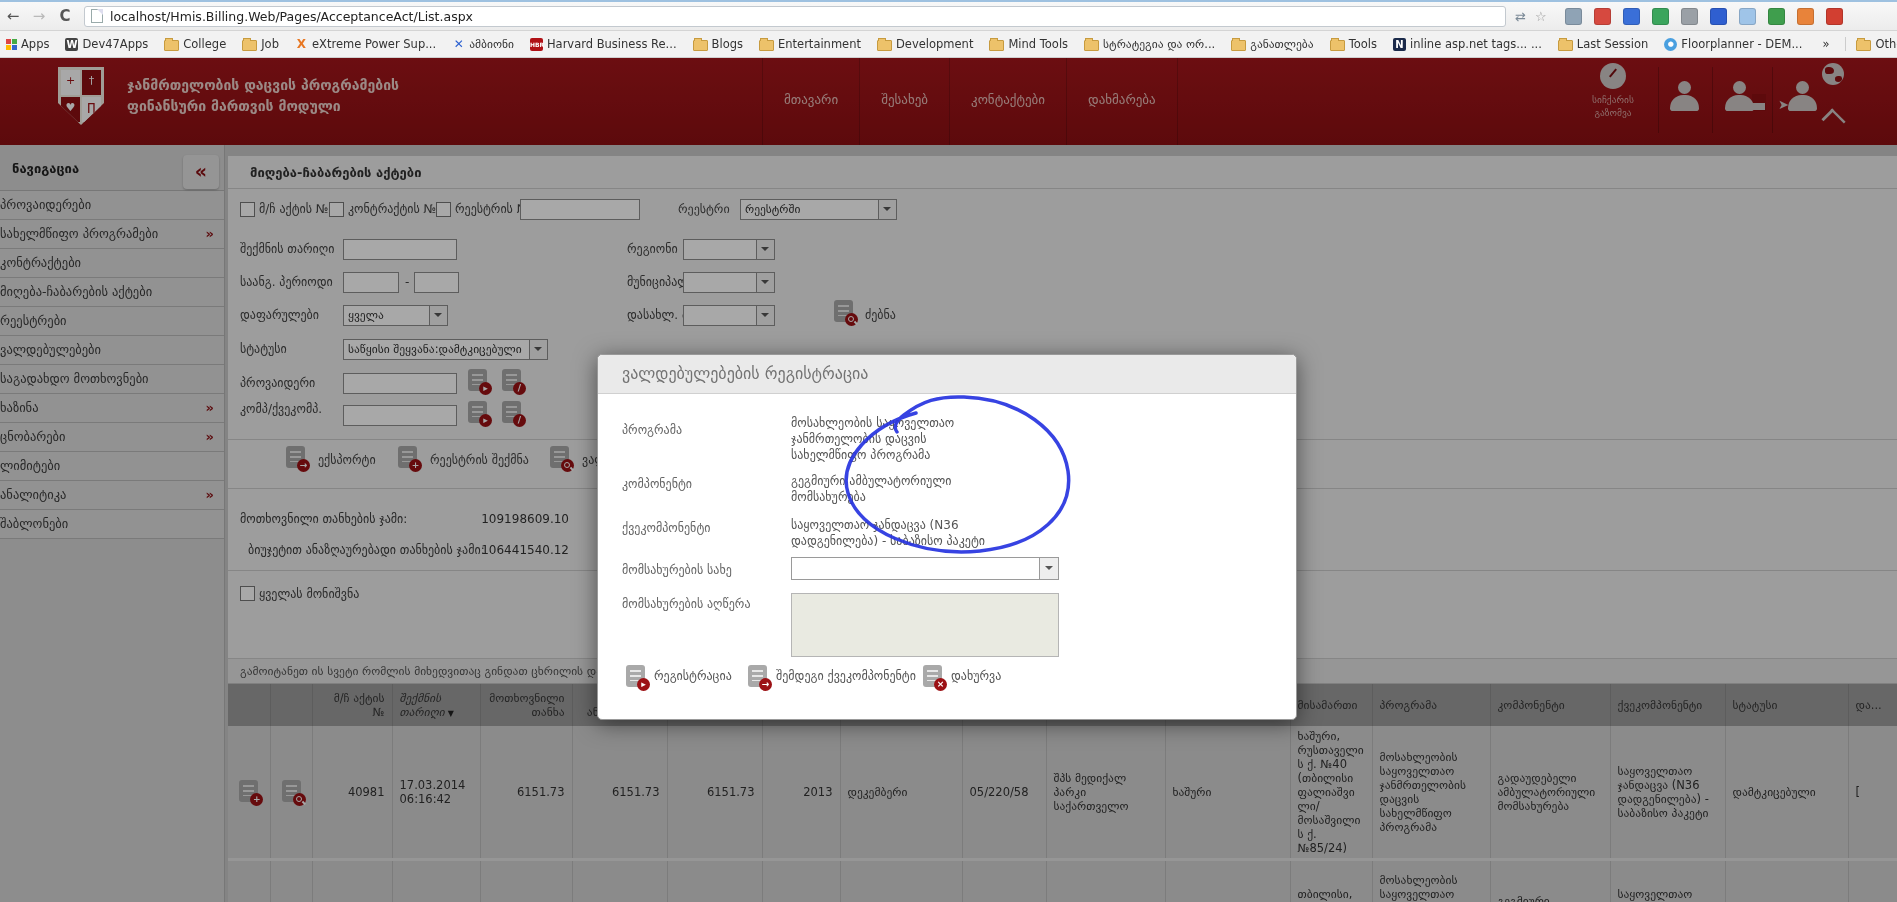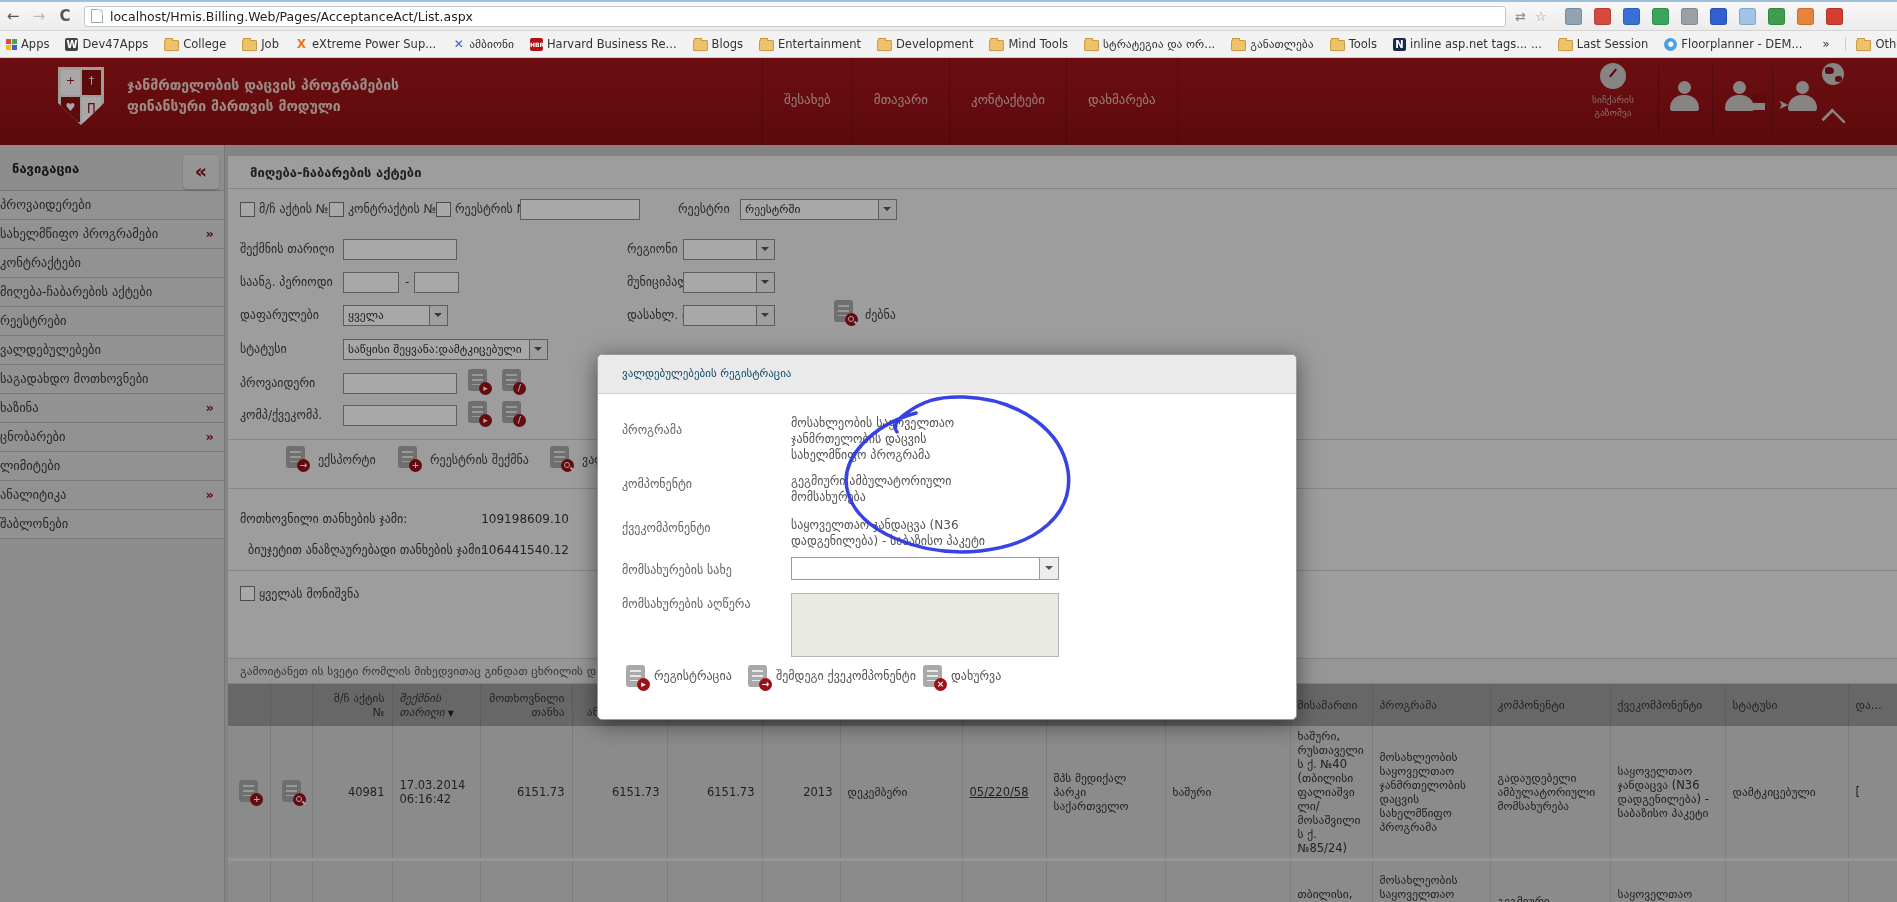--- a/index.html
+++ b/index.html
@@ -114,21 +114,21 @@
           font-size:11.5px;overflow:hidden;white-space:pre-line;word-wrap:break-word;}
   .thead .th{background:#9d9d9d;color:#383838;height:42px;border-right:1px solid #8d8d8d;}
   .trow .td{background:#d4d4d4;color:#333;border-right:1px solid #bcbcbc;border-bottom:3px solid #e4e4e4;}
   .al-r{text-align:right;} .al-c{text-align:center;}
   .sortarr{font-size:8px;color:#222;margin-left:3px;}
   
   .overlay{position:absolute;inset:0;background:rgba(0,0,0,.34);z-index:50;}
   .modal{position:absolute;left:597px;top:299px;width:698px;height:364px;background:#fff;
          border:1px solid #999;border-radius:5px;box-shadow:0 4px 22px rgba(0,0,0,.5);z-index:60;}
   .modal-title{height:38px;line-height:38px;background:#eaeaea;border-bottom:1px solid #d0d0d0;
-               border-radius:5px 5px 0 0;padding-left:24px;font-size:11px;color:#0c4a6e;}
+               border-radius:5px 5px 0 0;padding-left:24px;font-size:16px;color:#737373;}
   .mlabel{position:absolute;left:24px;font-size:12px;color:#666;}
   .mvalue{position:absolute;left:193px;width:205px;font-size:12px;color:#555;line-height:16px;}
   .mselect{position:absolute;left:193px;width:268px;height:23px;background:#fff;border:1px solid #9a9a9a;box-sizing:border-box;}
   .mselect::after{content:"";position:absolute;right:0;top:0;bottom:0;width:18px;background:#eee;border-left:1px solid #9a9a9a;}
   .mselect i{position:absolute;right:5px;top:8px;border:4px solid transparent;border-top-color:#555;font-style:normal;z-index:2;}
   .mtextarea{position:absolute;left:193px;width:268px;height:64px;background:#e9eae1;border:1px solid #b5b5b5;box-sizing:border-box;}
   .mbtn{position:absolute;display:flex;align-items:center;gap:9px;cursor:pointer;}
   .mbtn .actlabel{color:#555;}
   .annotation{position:absolute;left:820px;top:330px;z-index:70;pointer-events:none;}
 </style>
@@ -251,22 +251,22 @@
       <i class="lq1">+</i>
         <i class="lq2">†</i>
         <i class="lq3">♥</i>
         <i class="lq4">∏</i>
     </div>
     <div class="site-title">
       <div>ჯანმრთელობის დაცვის პროგრამების</div>
       <div>ფინანსური მართვის მოდული</div>
     </div>
     <div class="main-nav">
+        <div class="nav-item">მთავარი</div>
         <div class="nav-item">შესახებ</div>
-        <div class="nav-item">მთავარი</div>
         <div class="nav-item">კონტაქტები</div>
         <div class="nav-item">დახმარება</div>
       </div>
     <div class="hdr-tools">
       <div class="speed">
         <div class="speed-ic"></div>
         <div class="speed-lb">სიჩქარის</div>
         <div class="speed-lb">გაზომვა</div>
       </div>
       <div class="vdiv" style="left:98px;"></div>
@@ -307,21 +307,21 @@
     <div class="panel-title">მიღება-ჩაბარების აქტები</div>
     <div class="hline" style="top:32px;"></div>
 
     <span class="cb" style="left:12px;top:46px;"></span>
     <span class="flabel" style="left:31px;top:46px;">მ/ჩ აქტის №</span>
     <span class="cb" style="left:101px;top:46px;"></span>
     <span class="flabel" style="left:120px;top:46px;">კონტრაქტის №</span>
     <span class="cb" style="left:208px;top:46px;"></span>
     <span class="flabel" style="left:227px;top:46px;">რეესტრის №</span>
     <input class="tinput" style="left: 292px; top: 43px; width: 120px;">
-    <span class="flabel" style="left:450px;top:46px;">რეესტრი</span>
+    <span class="flabel" style="left:450px;top:46px;font-family:Liberation Serif, serif;">რეესტრი</span>
     <div class="tselect" style="left:512px;top:43px;width:157px;"><span>რეესტრში</span><i></i></div>
 
     <span class="flabel" style="left:12px;top:86px;">შექმნის თარიღი</span>
     <input class="tinput" style="left: 115px; top: 83px; width: 114px;">
     <span class="flabel" style="left:399px;top:86px;">რეგიონი</span>
     <div class="tselect" style="left:455px;top:83px;width:92px;">
         <i></i>
       </div>
 
     <span class="flabel" style="left:12px;top:119px;">საანგ. პერიოდი</span>
@@ -345,21 +345,21 @@
     <span class="flabel" style="left:637px;top:152px;">ძებნა</span>
 
     <span class="flabel" style="left:12px;top:186px;">სტატუსი</span>
     <div class="tselect" style="left:115px;top:183px;width:205px;"><span>საწყისი შეყვანა:დამტკიცებული</span><i></i></div>
 
     <span class="flabel" style="left:12px;top:220px;">პროვაიდერი</span>
     <input class="tinput" style="left: 115px; top: 217px; width: 114px;">
     <div class="iconbtn" style="left:240px;top:213px;"><span class="doc"><i class="badge">▸</i></span></div>
     <div class="iconbtn" style="left:274px;top:213px;"><span class="doc"><i class="badge">/</i></span></div>
 
-    <span class="flabel" style="left:12px;top:252px;text-align:right;">კომპ/ქვეკომპ.</span>
+    <span class="flabel" style="left:12px;top:246px;text-align:right;">კომპ/ქვეკომპ.</span>
     <input class="tinput" style="left: 115px; top: 249px; width: 114px;">
     <div class="iconbtn" style="left:240px;top:245px;"><span class="doc"><i class="badge">▸</i></span></div>
     <div class="iconbtn" style="left:274px;top:245px;"><span class="doc"><i class="badge">/</i></span></div>
 
     <div class="hline" style="top:283px;"></div>
 
     <div class="iconbtn" style="left:58px;top:290px;"><span class="doc"><i class="badge">→</i></span></div>
     <span class="flabel actlabel" style="left:90px;top:297px;">ექსპორტი</span>
     <div class="iconbtn" style="left:170px;top:290px;"><span class="doc"><i class="badge">+</i></span></div>
     <span class="flabel actlabel" style="left:202px;top:297px;">რეესტრის შექმნა</span>
@@ -407,21 +407,21 @@
           <div class="td al-c" style="width: 42px;"><span class="doc"><i class="badge">+</i></span></div>
           <div class="td al-c" style="width: 42px;"><span class="doc"><i class="badge mag"></i></span></div>
           <div class="td al-r" style="width: 80px;">40981</div>
           <div class="td" style="width: 88px;">17.03.2014
 06:16:42</div>
           <div class="td al-r" style="width: 92px;">6151.73</div>
           <div class="td al-r" style="width: 95px;">6151.73</div>
           <div class="td al-r" style="width: 95px;">6151.73</div>
           <div class="td al-r" style="width: 78px;">2013</div>
           <div class="td" style="width: 122px;">დეკემბერი</div>
-          <div class="td" style="width: 84px; text-decoration: underline;">05/220/58</div>
+          <div class="td" style="width: 84px;">05/220/58</div>
           <div class="td" style="width: 119px;">შპს მედიქალ პარკი საქართველო</div>
           <div class="td" style="width: 125px;">ხაშური</div>
           <div class="td" style="width: 82px;">ხაშური, რუსთაველის ქ. №40 (თბილისი ფალიაშვილი/ მოსაშვილის ქ. №85/24)</div>
           <div class="td" style="width: 118px;">მოსახლეობის საყოველთაო ჯანმრთელობის დაცვის სახელმწიფო პროგრამა</div>
           <div class="td" style="width: 120px;">გადაუდებელი ამბულატორიული მომსახურება</div>
           <div class="td" style="width: 115px;">საყოველთაო ჯანდაცვა (N36 დადგენილება) - საბაზისო პაკეტი</div>
           <div class="td" style="width: 123px;">დამტკიცებული</div>
           <div class="td" style="width: 49px;">[</div>
         </div>
         <div class="tr trow" style="height: 110px;">

